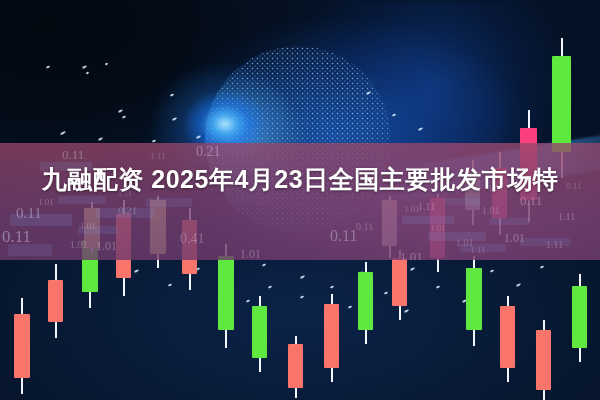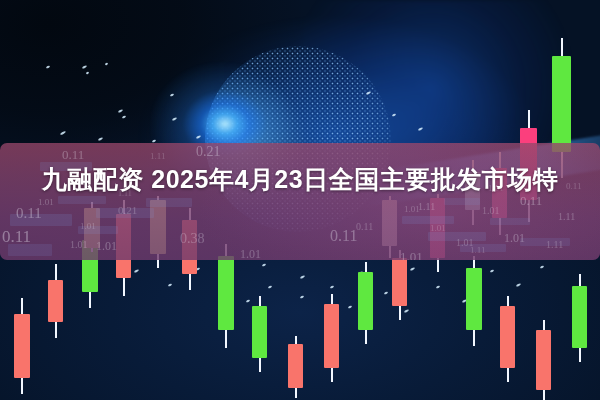--- a/index.html
+++ b/index.html
@@ -113,21 +113,20 @@
   .c-olive .body { background: #c9cf86; }
   .c-gray  .body { background: #c9c9c9; }
 
   
   .overlay-band {
     position: absolute;
     left: 0; top: 143px;
     width: 600px; height: 117px;
     background: linear-gradient(180deg, rgba(150,70,105,0.78) 0%, rgba(132,66,108,0.80) 30%, rgba(120,62,112,0.80) 65%, rgba(110,58,108,0.82) 100%);
     overflow: hidden;
-    border-radius: 7px;
   }
   .overlay-band .tint {
     position: absolute; inset: 0;
     background: radial-gradient(ellipse 60% 120% at 75% 60%, rgba(150,80,130,0.35) 0%, rgba(90,50,100,0.0) 70%);
   }
 
   
   .ghost-num {
     position: absolute;
     color: rgba(240,240,250,0.55);
@@ -340,21 +339,21 @@
         <div class="ghost-num" style="left: 418px; top: 59px; font-size: 10px; opacity: 0.5;">1.11</div>
         <div class="ghost-num" style="left: 482px; top: 63px; font-size: 10px; opacity: 0.45;">1.01</div>
         <div class="ghost-num" style="left: 520px; top: 51px; font-size: 13px; opacity: 0.6;">0.11</div>
         <div class="ghost-num" style="left: 558px; top: 69px; font-size: 10px; opacity: 0.5;">1.11</div>
         <div class="ghost-num" style="left: 504px; top: 89px; font-size: 12px; opacity: 0.55;">1.01</div>
         <div class="ghost-num" style="left: 546px; top: 97px; font-size: 10px; opacity: 0.45;">1.11</div>
         <div class="ghost-num" style="left: 456px; top: 95px; font-size: 10px; opacity: 0.45;">1.01</div>
         <div class="ghost-num" style="left: 400px; top: 107px; font-size: 13px; opacity: 0.55;">1.01</div>
         <div class="ghost-num" style="left: 488px; top: 41px; font-size: 9px; opacity: 0.4;">1.01</div>
         <div class="ghost-num" style="left: 566px; top: 39px; font-size: 9px; opacity: 0.4;">0.11</div>
-        <div class="ghost-num" style="left: 180px; top: 89px; font-size: 14px; opacity: 0.5;">0.38</div>
+        <div class="ghost-num" style="left: 180px; top: 89px; font-size: 14px; opacity: 0.5;">0.41</div>
         <div class="ghost-num" style="left: 430px; top: 81px; font-size: 9px; opacity: 0.4;">1.01</div>
         <div class="ghost-num" style="left: 470px; top: 103px; font-size: 9px; opacity: 0.4;">1.11</div>
       </div>
   </div>
 
   <div class="title-wrap">
     <div class="title-line">九融配资 2025年4月23日全国主要批发市场特</div>
   </div>
 
 </div>

